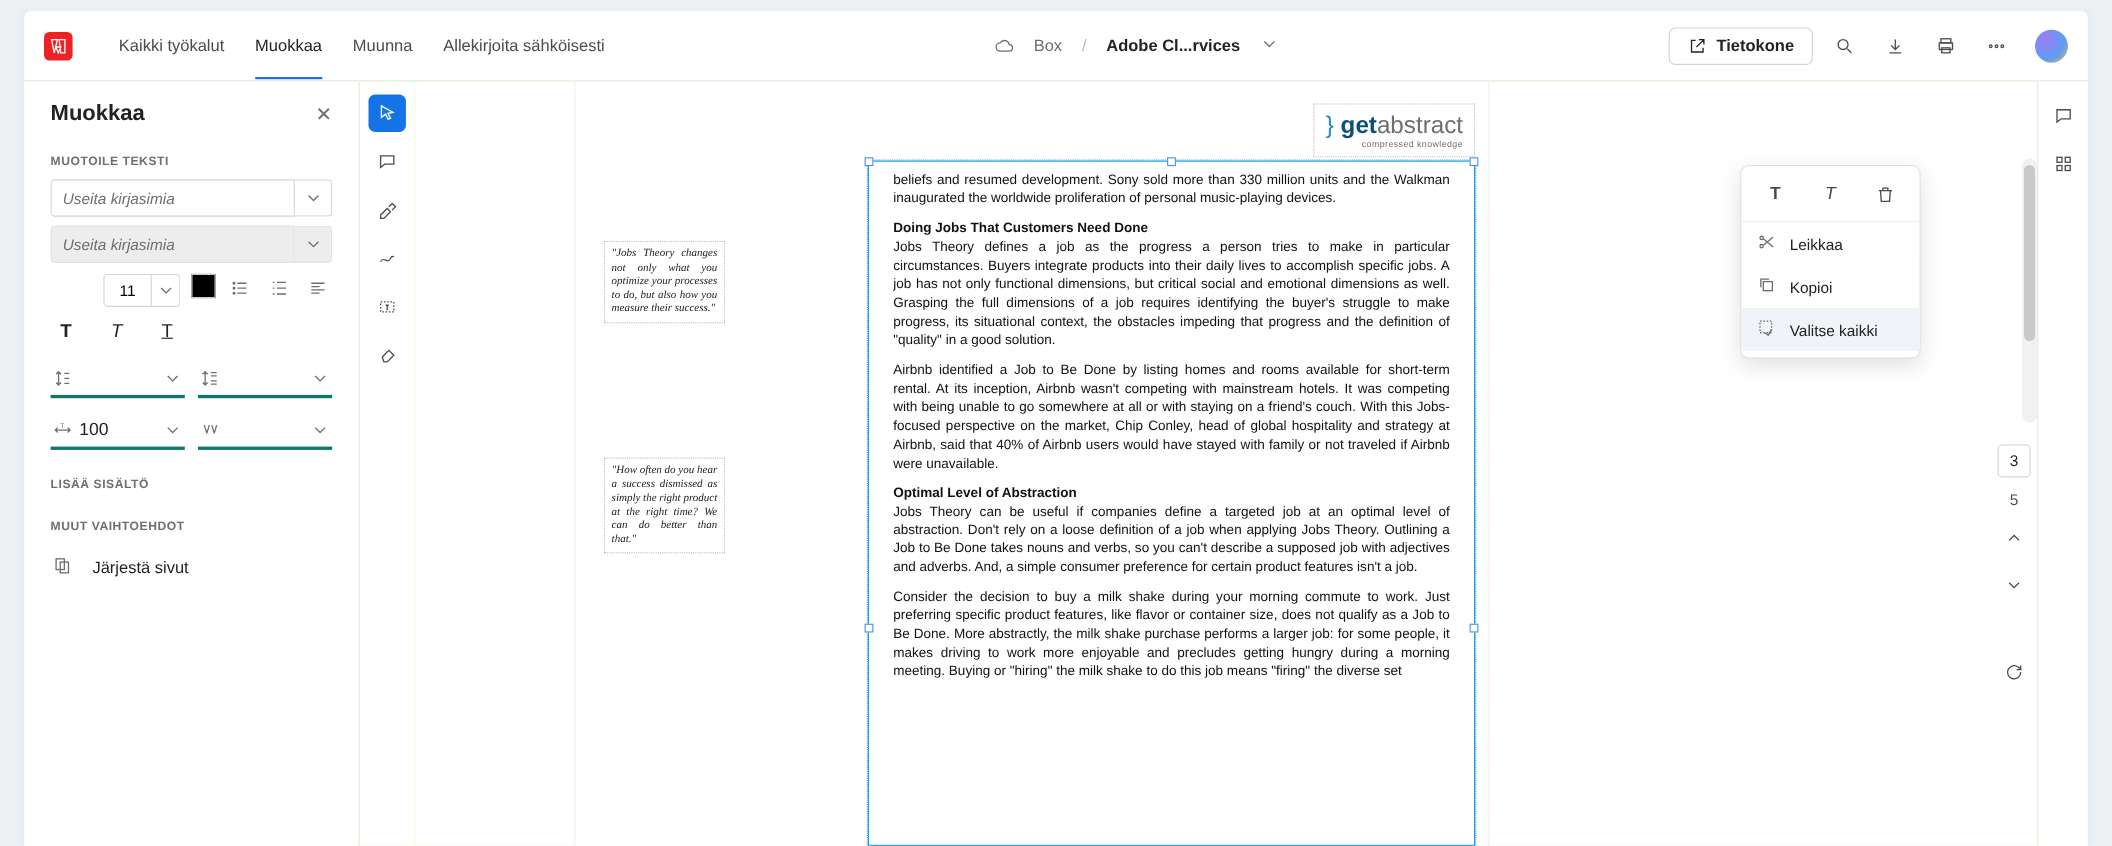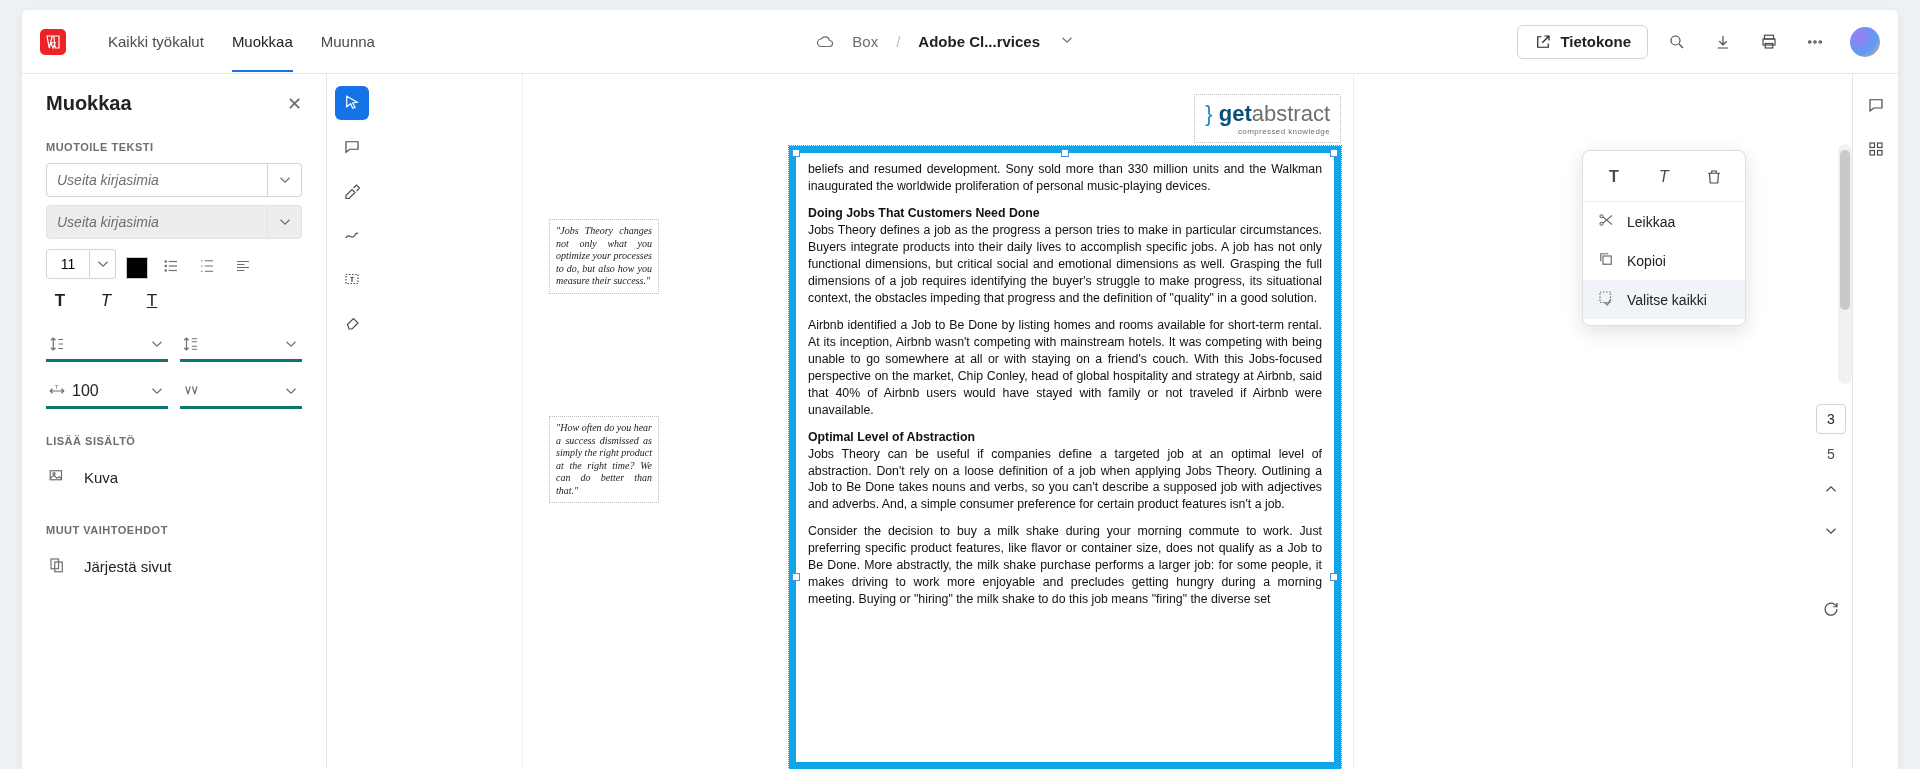--- a/index.html
+++ b/index.html
@@ -24,21 +24,21 @@
 .left-panel { width:305px; border-right:1px solid #e6e6e6; padding: 18px 24px; overflow-y:auto; }
 .panel-header { display:flex; justify-content:space-between; align-items:center; margin-bottom:18px; }
 .panel-title { font-size:20px; font-weight:600; color:#222; }
 .close-x { font-size:18px; color:#6e6e6e; cursor:pointer; }
 .sect-label { font-size:11px; letter-spacing:.5px; color:#6e6e6e; font-weight:600; margin: 26px 0 10px; text-transform:uppercase; }
 .select-row { display:flex; margin-bottom:8px;justify-content:flex-end; }
 .select-input { flex:1; border:1px solid #d3d3d3; border-radius:4px 0 0 4px; padding:8px 10px; font-style:italic; color:#6e6e6e; font-size:14px; background:#fff; }
 .select-input.disabled { background:#ededed; border-color:#e2e2e2; }
 .select-caret { width:34px; border:1px solid #d3d3d3; border-left:none; border-radius:0 4px 4px 0; display:flex; align-items:center; justify-content:center; color:#6e6e6e; }
 .select-caret.disabled { background:#ededed; border-color:#e2e2e2; }
-.row-controls { display:flex; gap:10px; margin-top:10px; align-items:flex-end; }
+.row-controls { display:flex; gap:10px; margin-top:10px; align-items:flex-start;margin-left:48px; }
 .size-box { display:flex; }
 .size-field { width:44px; border:1px solid #d3d3d3; border-radius:4px 0 0 4px; padding:6px 8px; font-size:14px; text-align:center; }
 .size-caret { width:26px; border:1px solid #d3d3d3; border-left:none; border-radius:0 4px 4px 0; display:flex; align-items:center; justify-content:center; color:#6e6e6e; }
 .color-swatch { width:22px; height:22px; background:#000; border:1px solid #ccc; }
 .mini-icon { width:26px; height:26px; display:flex; align-items:center; justify-content:center; color:#6e6e6e; cursor:pointer; font-size:16px; }
 .row-bui { display:flex; gap:18px; margin-top:8px; }
 .biu { width:28px; height:28px; display:flex; align-items:center; justify-content:center; font-size:17px; cursor:pointer; color:#222; }
 .para-row { display:flex; gap:12px; margin-top:14px; }
 .para-ctl { flex:1; display:flex; border-bottom:3px solid #0f766e; padding:6px 2px; align-items:center; justify-content:space-between; color:#6e6e6e; }
 .action-item { display:flex; align-items:center; gap:14px; padding:10px 2px; font-size:15px; color:#222; cursor:pointer; }
@@ -51,21 +51,21 @@
 .rail-btn.active { background:#1473e6; color:#fff; }
 .rail-btn.plain { background:transparent; }
 .doc-scroll { flex:1; background:#fff; position:relative; overflow:hidden; }
 .page { position:absolute; left:146px; top:0; width:830px; bottom:0; background:#fff; box-shadow:0 0 0 1px #eee; }
 .quote-box { position:absolute; border:1px dotted #bdbdbd; padding:5px 6px; font-family:Georgia,serif; font-style:italic; font-size:10px; line-height:1.25; color:#222; width:110px; text-align:justify; }
 .brand-box { position:absolute; right:12px; top:20px; border:1px dotted #bdbdbd; padding:6px 10px; text-align:right; }
 .brand-top { font-size:22px; font-weight:700; color:#0a4f7a; }
 .brand-top .brace { color:#1a8cc9; font-weight:400; }
 .brand-top .light { font-weight:400; color:#6e6e6e; }
 .brand-sub { font-size:8px; color:#6e6e6e; letter-spacing:.4px; }
-.sel-box { position:absolute; border:7px solid #0ea5e9; outline:1px dotted #4a90e2; left:266px; right:12px; top:72px; bottom:0; padding:8px 12px; font-family:Georgia,serif; font-size:12.3px; line-height:1.38; text-align:justify; color:#111; }
+.sel-box { position:absolute; border:1px solid #0ea5e9; outline:1px dotted #4a90e2; left:266px; right:12px; top:72px; bottom:0; padding:8px 22px; font-family:Georgia,serif; font-size:12.3px; line-height:1.38; text-align:justify; color:#111; }
 .sel-handle { position:absolute; width:8px; height:8px; border:1px solid #4a90e2; background:#fff; }
 .sel-box p { margin-bottom:10px; }
 .sel-box strong { font-weight:700; }
 
 
 .ctx-menu { position:absolute; right:106px; top:76px; width:164px; background:#fff; border:1px solid #e0e0e0; border-radius:8px; box-shadow:0 6px 20px rgba(0,0,0,.12); padding:6px 0; z-index:50; }
 .ctx-top { display:flex; justify-content:space-around; padding:6px 6px 10px; border-bottom:1px solid #eee; }
 .ctx-icon { width:28px; height:28px; display:flex; align-items:center; justify-content:center; color:#4b4b4b; cursor:pointer; border-radius:4px; }
 .ctx-item { display:flex; align-items:center; gap:12px; padding:9px 14px; font-size:14px; color:#222; cursor:pointer; }
 .ctx-item.hl { background:#f0f4f8; }
@@ -93,20 +93,21 @@
   <div class="topbar">
     <div class="logo">
         <svg viewBox="0 0 24 24" fill="#fff" stroke="none">
           <path d="M4 4 L11 4 L7 20 Z M13 4 L20 4 L20 20 L15 20 Z M9 13 L15 13 L12 20 Z"></path>
         </svg>
       </div>
     <div class="nav-tabs">
       <div class="nav-tab">Kaikki työkalut</div>
       <div class="nav-tab active">Muokkaa</div>
       <div class="nav-tab">Muunna</div>
+      <div class="nav-tab">Allekirjoita sähköisesti</div>
     </div>
     <div class="breadcrumbs">
       <svg viewBox="0 0 24 24">
           <path d="M7 18a5 5 0 0 1 0-10 6 6 0 0 1 11 2 4 4 0 0 1 0 8Z"></path>
         </svg>
       <span>Box</span>
       <span class="crumb-sep">/</span>
       <span class="doc">Adobe Cl...rvices</span>
       <span class="chev-down-small"><svg viewBox="0 0 24 24">
             <path d="M6 9l6 6 6-6"></path>
@@ -245,28 +246,20 @@
           <svg viewBox="0 0 24 24">
               <path d="M5 6l3 10M11 6l-3 10M14 6l3 10M20 6l-3 10"></path>
             </svg>
           <svg viewBox="0 0 24 24">
               <path d="M6 9l6 6 6-6"></path>
             </svg>
         </div>
       </div>
 
       <div class="sect-label">Lisää sisältö</div>
-      <div class="action-item">
-        <span class="action-icon"><svg viewBox="0 0 24 24">
-              <rect x="3" y="5" width="15" height="12"></rect>
-              <circle cx="8" cy="9" r="1.5"></circle>
-              <path d="M3 15l5-4 4 4 3-2 3 3"></path>
-            </svg></span>
-        <span>Kuva</span>
-      </div>
 
       <div class="sect-label">Muut vaihtoehdot</div>
       <div class="action-item">
         <span class="action-icon"><svg viewBox="0 0 24 24">
               <rect x="4" y="4" width="10" height="13"></rect>
               <rect x="9" y="8" width="10" height="13"></rect>
             </svg></span>
         <span>Järjestä sivut</span>
       </div>
     </div>

